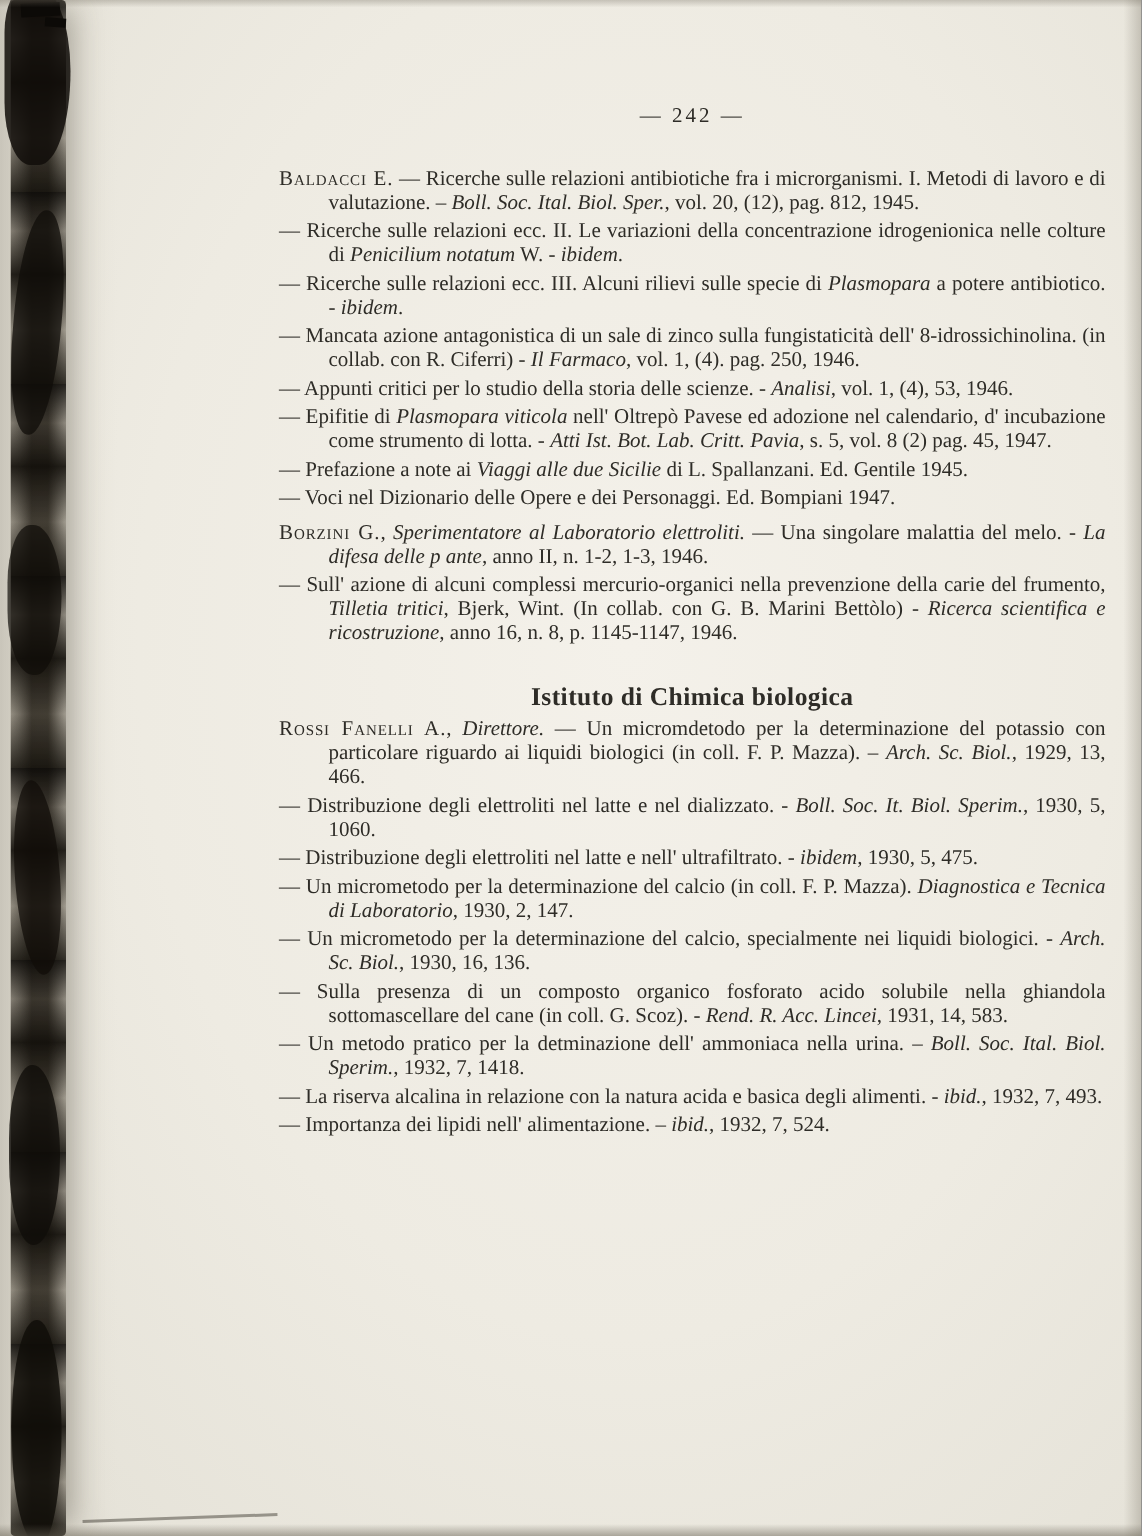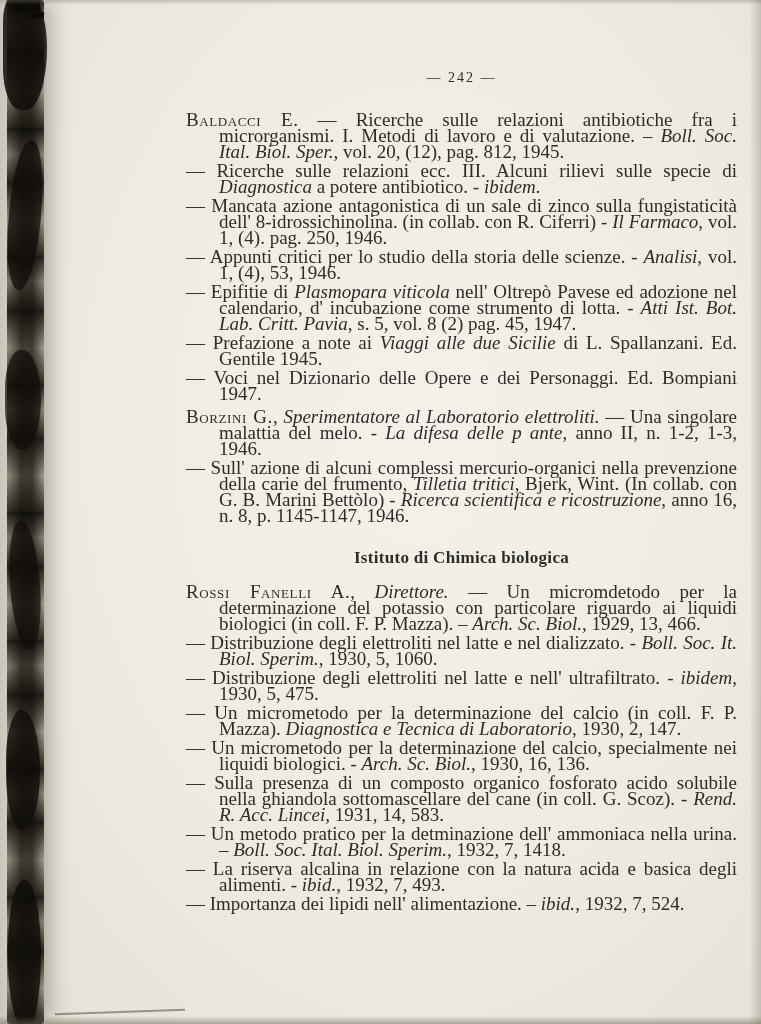--- a/index.html
+++ b/index.html
@@ -43,30 +43,30 @@
     background:linear-gradient(0deg,rgba(105,99,86,.5),rgba(105,99,86,0));}
   .top-edge{position:absolute;left:0;right:0;top:0;height:5px;pointer-events:none;
     background:linear-gradient(180deg,rgba(120,114,101,.35),rgba(120,114,101,0));}
   
   .content{position:absolute;left:186px;top:70px;width:551px;}
   .page-number{text-align:center;font-size:14px;letter-spacing:2px;margin:0 0 26px 0;}
   .bib-block{margin:0;}
   .block-2{margin-top:7px;}
   .entry{
     margin:0 0 3px 0;
-    font-size:19px;line-height:16px;
+    font-size:14px;line-height:16px;
     text-align:justify;
     padding-left:33px;text-indent:-33px;
   }
   .entry .it{font-style:italic;}
   .entry .sc{font-variant:small-caps;letter-spacing:.6px;}
   .section-heading{
     font-size:17px;font-weight:bold;
     text-align:center;letter-spacing:.3px;
-    margin:24px 0 16px 0;
+    margin:24px 0 4px 0;
   }
 </style>
 </head>
 <body>
 
 <div class="page">
 
   <div class="scan-left">
     <div class="edge-paper"></div>
     <div class="spine"></div>
@@ -82,21 +82,22 @@
   <div class="bottom-line"></div>
   <div class="right-edge"></div>
   <div class="bottom-edge"></div>
   <div class="top-edge"></div>
 
   <div class="content">
     <div class="page-number">— 242 —</div>
 
     <div class="bib-block block-1">
         <p class="entry"><span class="sc">Baldacci E.</span><span> — Ricerche sulle relazioni antibiotiche fra i microrganismi. I. Metodi di lavoro e di valutazione. – </span><span class="it">Boll. Soc. Ital. Biol. Sper.</span><span>, vol. 20, (12), pag. 812, 1945.</span></p>
-        <p class="entry"><span>— Ricerche sulle relazioni ecc. III. Alcuni rilievi sulle specie di </span><span class="it">Diagnostica</span><span> a potere antibiotico. - </span><span class="it">ibidem</span><span>.</span></p>
+        <p class="entry"><span>— Ricerche sulle relazioni ecc. II. Le variazioni della concentrazione idrogenionica nelle colture di </span><span class="it">Penicilium notatum</span><span> W. - </span><span class="it">ibidem</span><span>.</span></p>
+        <p class="entry"><span>— Ricerche sulle relazioni ecc. III. Alcuni rilievi sulle specie di </span><span class="it">Plasmopara</span><span> a potere antibiotico. - </span><span class="it">ibidem</span><span>.</span></p>
         <p class="entry"><span>— Mancata azione antagonistica di un sale di zinco sulla fungistaticità dell' 8-idrossichinolina. (in collab. con R. Ciferri) - </span><span class="it">Il Farmaco</span><span>, vol. 1, (4). pag. 250, 1946.</span></p>
         <p class="entry"><span>— Appunti critici per lo studio della storia delle scienze. - </span><span class="it">Analisi</span><span>, vol. 1, (4), 53, 1946.</span></p>
         <p class="entry"><span>— Epifitie di </span><span class="it">Plasmopara viticola</span><span> nell' Oltrepò Pavese ed adozione nel calendario, d' incubazione come strumento di lotta. - </span><span class="it">Atti Ist. Bot. Lab. Critt. Pavia</span><span>, s. 5, vol. 8 (2) pag. 45, 1947.</span></p>
         <p class="entry"><span>— Prefazione a note ai </span><span class="it">Viaggi alle due Sicilie</span><span> di L. Spallanzani. Ed. Gentile 1945.</span></p>
         <p class="entry"><span>— Voci nel Dizionario delle Opere e dei Personaggi. Ed. Bompiani 1947.</span></p>
       </div>
 
     <div class="bib-block block-2">
         <p class="entry"><span class="sc">Borzini G.</span><span>, </span><span class="it">Sperimentatore al Laboratorio elettroliti.</span><span> — Una singolare malattia del melo. - </span><span class="it">La difesa delle p ante</span><span>, anno II, n. 1-2, 1-3, 1946.</span></p>
         <p class="entry"><span>— Sull' azione di alcuni complessi mercurio-organici nella prevenzione della carie del frumento, </span><span class="it">Tilletia tritici</span><span>, Bjerk, Wint. (In collab. con G. B. Marini Bettòlo) - </span><span class="it">Ricerca scientifica e ricostruzione</span><span>, anno 16, n. 8, p. 1145-1147, 1946.</span></p>

